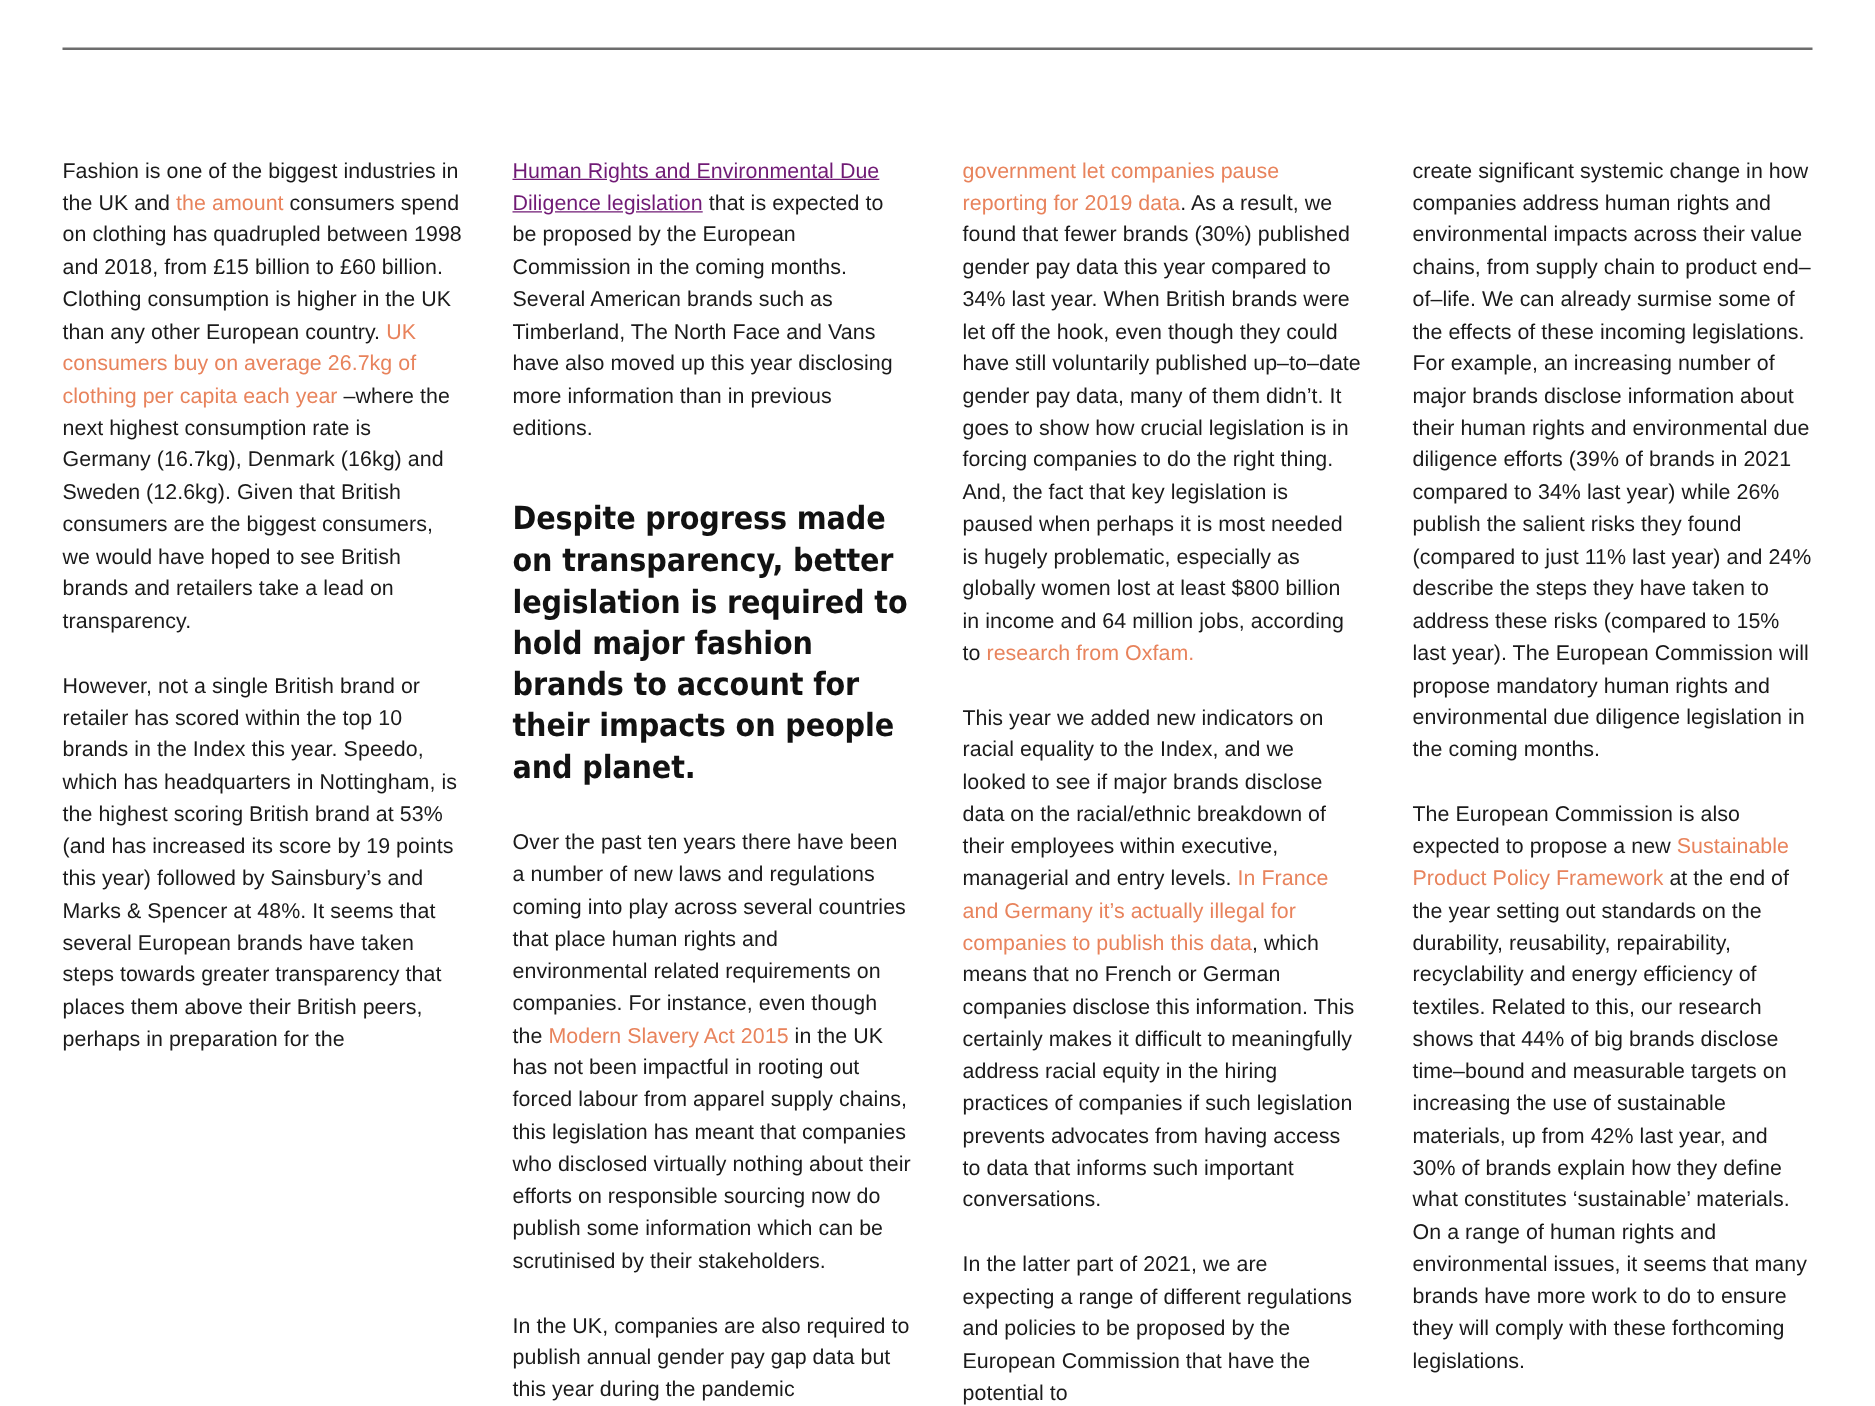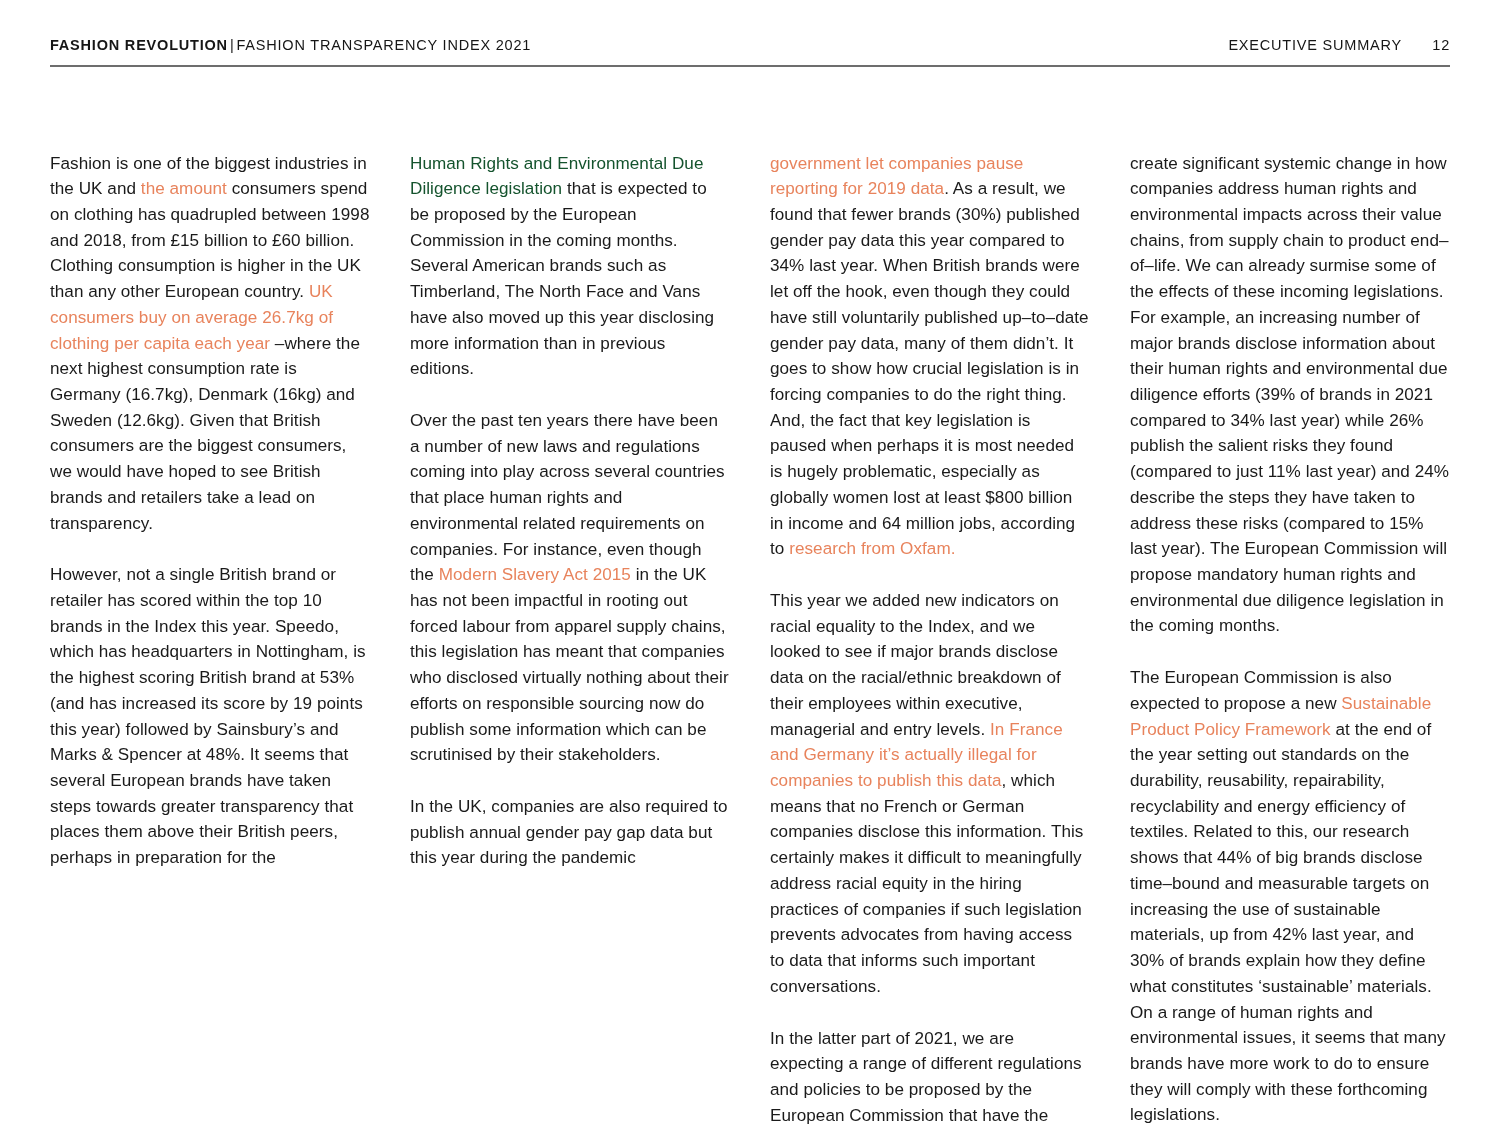--- a/index.html
+++ b/index.html
@@ -104,40 +104,32 @@
   }
   .accent {
     color: #e8835c;
   }
 </style>
 </head>
 <body>
 
 <div class="page">
 
-  <div class="header">
-    <div class="header-left">
-      <span class="brand">FASHION REVOLUTION</span><span class="sep">|</span><span class="doc">FASHION TRANSPARENCY INDEX 2021</span>
-    </div>
-    <div class="header-right">
-      <span class="section">EXECUTIVE SUMMARY</span>
-      <span class="pagenum">12</span>
-    </div>
-  </div>
   <div class="header-rule" style="background: rgb(109, 109, 109);"></div>
 
   <div class="columns">
 
     <div class="col">
       <p class="body"><span>Fashion is one of the biggest industries in the UK and </span><span class="accent" style="color: rgb(232, 131, 92);">the amount</span><span> consumers spend on clothing has quadrupled between 1998 and 2018, from £15 billion to £60 billion. Clothing consumption is higher in the UK than any other European country. </span><span class="accent" style="color: rgb(232, 131, 92);">UK consumers buy on average 26.7kg of clothing per capita each year</span><span> –where the next highest consumption rate is Germany (16.7kg), Denmark (16kg) and Sweden (12.6kg). Given that British consumers are the biggest consumers, we would have hoped to see British brands and retailers take a lead on transparency.</span></p>
       <p class="body"><span>However, not a single British brand or retailer has scored within the top 10 brands in the Index this year. Speedo, which has headquarters in Nottingham, is the highest scoring British brand at 53% (and has increased its score by 19 points this year) followed by Sainsbury’s and Marks &amp; Spencer at 48%. It seems that several European brands have taken steps towards greater transparency that places them above their British peers, perhaps in preparation for the </span></p>
     </div>
 
     <div class="col">
-      <p class="body"><span class="accent" style="color: #14532d;">Human Rights and Environmental Due Diligence legislation</span><span> that is expected to be proposed by the European Commission in the coming months. Several American brands such as Timberland, The North Face and Vans have also moved up this year disclosing more information than in previous editions.</span></p>
+      <p class="body"><span class="accent" style="color: #701a75; text-decoration: underline;">Human Rights and Environmental Due Diligence legislation</span><span> that is expected to be proposed by the European Commission in the coming months. Several American brands such as Timberland, The North Face and Vans have also moved up this year disclosing more information than in previous editions.</span></p>
+      <h2 class="lede second">Despite progress made on transparency, better legislation is required to hold major fashion brands to account for their impacts on people and planet.</h2>
       <p class="body"><span>Over the past ten years there have been a number of new laws and regulations coming into play across several countries that place human rights and environmental related requirements on companies. For instance, even though the </span><span class="accent" style="color: rgb(232, 131, 92);">Modern Slavery Act 2015</span><span> in the UK has not been impactful in rooting out forced labour from apparel supply chains, this legislation has meant that companies who disclosed virtually nothing about their efforts on responsible sourcing now do publish some information which can be scrutinised by their stakeholders.</span></p>
       <p class="body"><span>In the UK, companies are also required to publish annual gender pay gap data but this year during the pandemic </span></p>
     </div>
 
     <div class="col">
       <p class="body"><span class="accent" style="color: rgb(232, 131, 92);">government let companies pause reporting for 2019 data</span><span>. As a result, we found that fewer brands (30%) published gender pay data this year compared to 34% last year. When British brands were let off the hook, even though they could have still voluntarily published up–to–date gender pay data, many of them didn’t. It goes to show how crucial legislation is in forcing companies to do the right thing. And, the fact that key legislation is paused when perhaps it is most needed is hugely problematic, especially as globally women lost at least $800 billion in income and 64 million jobs, according to </span><span class="accent" style="color: rgb(232, 131, 92);">research from Oxfam.</span></p>
       <p class="body"><span>This year we added new indicators on racial equality to the Index, and we looked to see if major brands disclose data on the racial/ethnic breakdown of their employees within executive, managerial and entry levels. </span><span class="accent" style="color: rgb(232, 131, 92);">In France and Germany it’s actually illegal for companies to publish this data</span><span>, which means that no French or German companies disclose this information. This certainly makes it difficult to meaningfully address racial equity in the hiring practices of companies if such legislation prevents advocates from having access to data that informs such important conversations.</span></p>
       <p class="body"><span>In the latter part of 2021, we are expecting a range of different regulations and policies to be proposed by the European Commission that have the potential to</span></p>
     </div>
 

